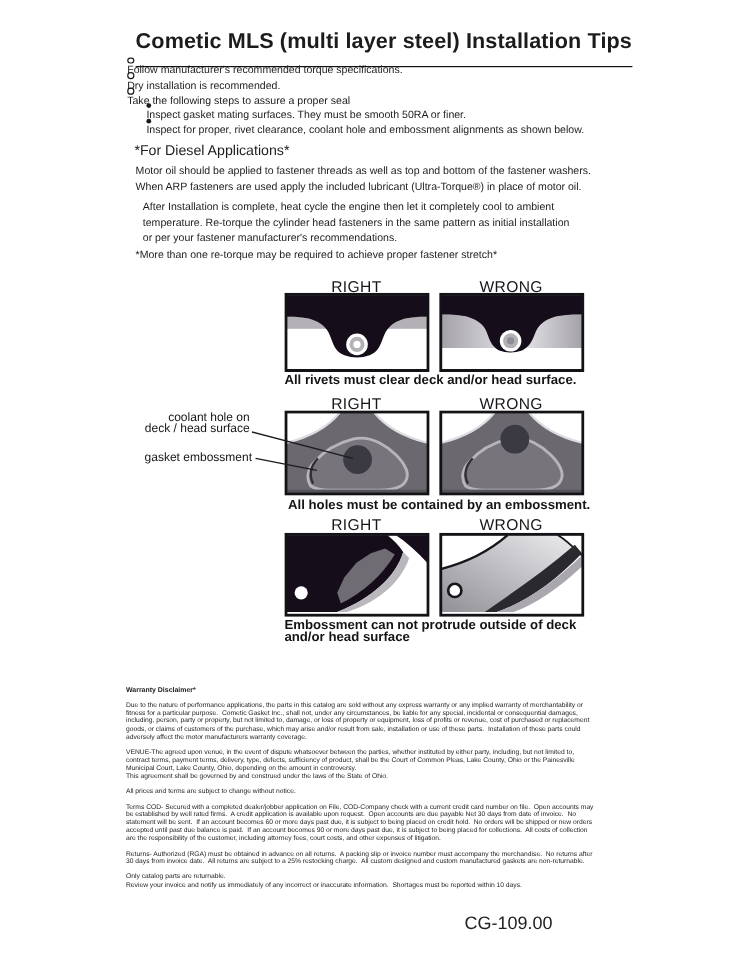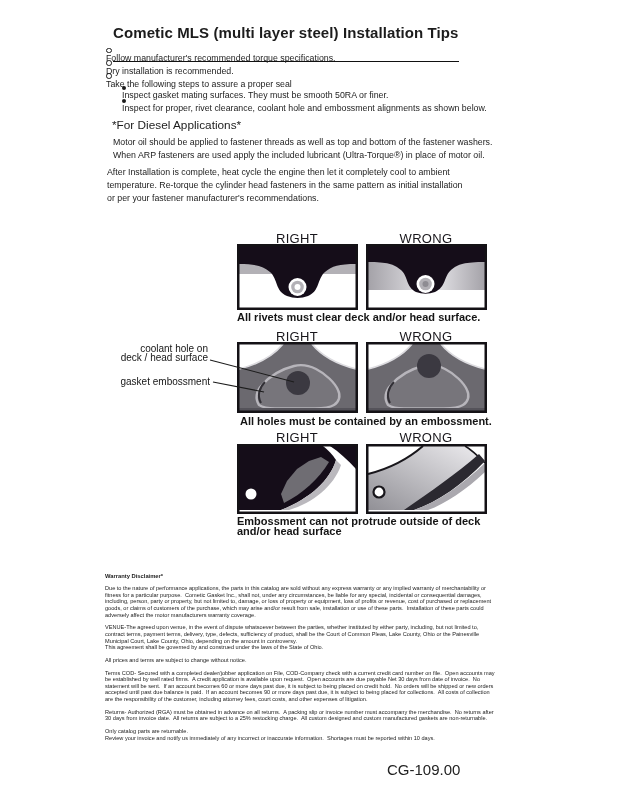--- a/index.html
+++ b/index.html
@@ -3,22 +3,22 @@
 <meta charset="utf-8">
 <style>
   html,body { margin:0; padding:0; background:#ffffff; }
   .page {
     position:relative; width:618px; height:800px; background:#ffffff;
     font-family:"Liberation Sans", sans-serif; color:#1c1c1c; overflow:hidden;
   }
   .abs { position:absolute; }
 
   .title {
-    left:113px; top:24px; font-size:15px; font-weight:bold;
-    border-bottom:1.6px solid #111; padding-bottom:20px; letter-spacing:0.1px;
+    left:113px; top:24px; font-size:18px; font-weight:bold;
+    border-bottom:1.6px solid #111; padding-bottom:10px; letter-spacing:0.1px;
   }
 
   .tips { left:106px; top:45px; }
   .tip-row { display:flex; align-items:flex-start; height:12.8px; font-size:8.8px; line-height:11px;flex-direction:column; }
   .tip-row.sub { margin-left:16px; }
   .ring {
     width:3.6px; height:3.6px; border:1px solid #1c1c1c; border-radius:50%;
     margin:2.6px 4px 0 0; flex:none;
   }
   .dot {
@@ -66,23 +66,24 @@
     </div>
     <div class="tip-row sub">
       <span class="dot"></span>
       <span>Inspect for proper, rivet clearance, coolant hole and embossment alignments as shown below.</span>
     </div>
   </div>
 
   <div class="abs section-heading" style="left:112px;top:118px">*For Diesel Applications*</div>
   <div class="abs para" style="left:113px;top:136px">Motor oil should be applied to fastener threads as well as top and bottom of the fastener washers.
 When ARP fasteners are used apply the included lubricant (Ultra-Torque®) in place of motor oil.</div>
-  <div class="abs para" style="left:107px;top:166px">After Installation is complete, heat cycle the engine then let it completely cool to ambient
+  <div class="abs para" style="left:119px;top:166px">After Installation is complete, heat cycle the engine then let it completely cool to ambient
 temperature. Re-torque the cylinder head fasteners in the same pattern as initial installation
 or per your fastener manufacturer's recommendations.</div>
+  <div class="abs para" style="left:113px;top:206px">*More than one re-torque may be required to achieve proper fastener stretch*</div>
 
   <div class="abs diagram-label" style="left:262px;top:231px">RIGHT</div>
   <div class="abs diagram-label" style="left:391px;top:231px">WRONG</div>
 
   <svg class="abs" style="left:237px;top:244px" width="121" height="66" viewBox="0 0 121 66">
     <rect x="0" y="0" width="121" height="66" fill="#ffffff"></rect>
     <rect x="2" y="20" width="117" height="10" fill="#b3b1b6"></rect>
     <path d="M2,2 H119 V20 C102,20 95,22 88,28 C80,35 83,47 71,52 Q60.5,56 50,52 C38,47 41,35 33,28 C26,22 19,20 2,20 Z" fill="#150d19"></path>
     <circle cx="60.5" cy="43" r="9" fill="#ffffff"></circle>
     <circle cx="60.5" cy="43" r="6.3" fill="#b3b1b6"></circle>

